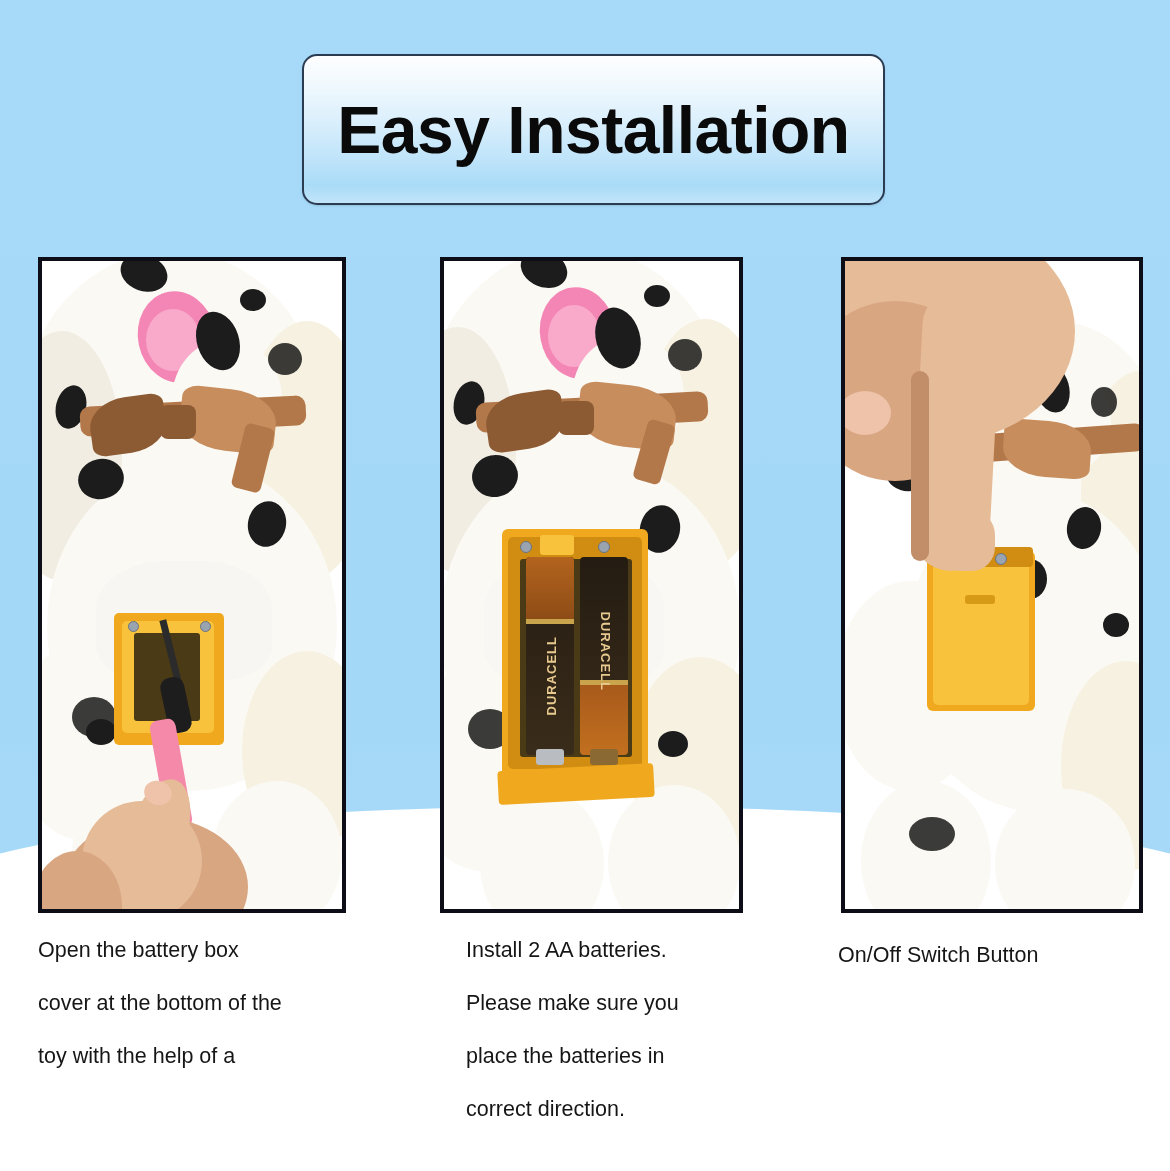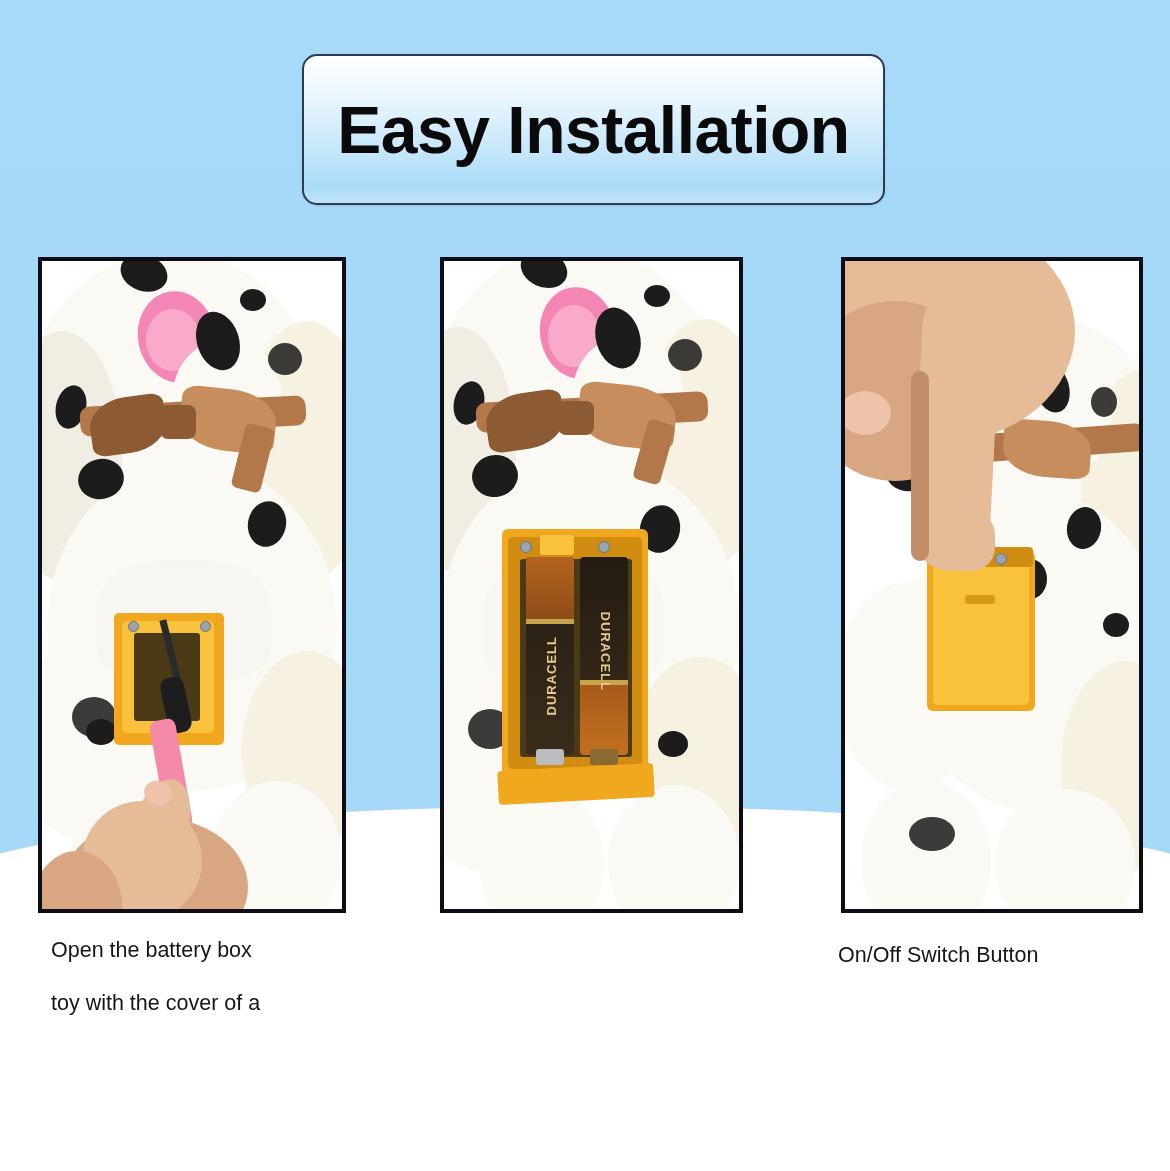--- a/index.html
+++ b/index.html
@@ -174,21 +174,21 @@
   .driver-shaft { position: absolute; background: #2b2b2b; }
 
   
   .caption {
     position: absolute;
     color: #161616;
     font-size: 21.5px;
     line-height: 53px;
     font-family: "Liberation Sans", sans-serif;
   }
-  .cap-1 { left: 51px;  top: 924px; width: 300px; }
+  .cap-1 { left: 38px;  top: 924px; width: 300px; }
   .cap-2 { left: 466px; top: 924px; width: 290px; }
   .cap-3 { left: 838px; top: 929px; width: 260px; }
   .caption div { white-space: nowrap; }
 </style>
 </head>
 <body>
 
 <div id="page">
 
   <div class="bottom-sheet"></div>
@@ -350,21 +350,28 @@
       <div class="hand" style="left:-40px; top:40px; width:180px; height:180px;"></div>
       <div class="hand hand-light" style="left:72px; top:30px; width:78px; height:280px; border-radius:38px 38px 44px 44px; transform:rotate(3deg);"></div>
       <div class="hand hand-shade" style="left:66px; top:110px; width:18px; height:190px; border-radius:14px;"></div>
       <div class="nail" style="left:-6px; top:130px; width:52px; height:44px;"></div>
       <div class="hand hand-light" style="left:92px; top:250px; width:58px; height:60px; border-radius:40%;"></div>
     </div>
   </div>
 
   <div class="caption cap-1">
     <div>Open the battery box</div>
-    <div>toy with the cover of a</div>
-  </div>
-
+    <div>cover at the bottom of the</div>
+    <div>toy with the help of a</div>
+  </div>
+
+  <div class="caption cap-2">
+    <div>Install 2 AA batteries.</div>
+    <div>Please make sure you</div>
+    <div>place the batteries in</div>
+    <div>correct direction.</div>
+  </div>
 
   <div class="caption cap-3">
     <div>On/Off Switch Button</div>
   </div>
 
 </div>
 
 </body></html>

